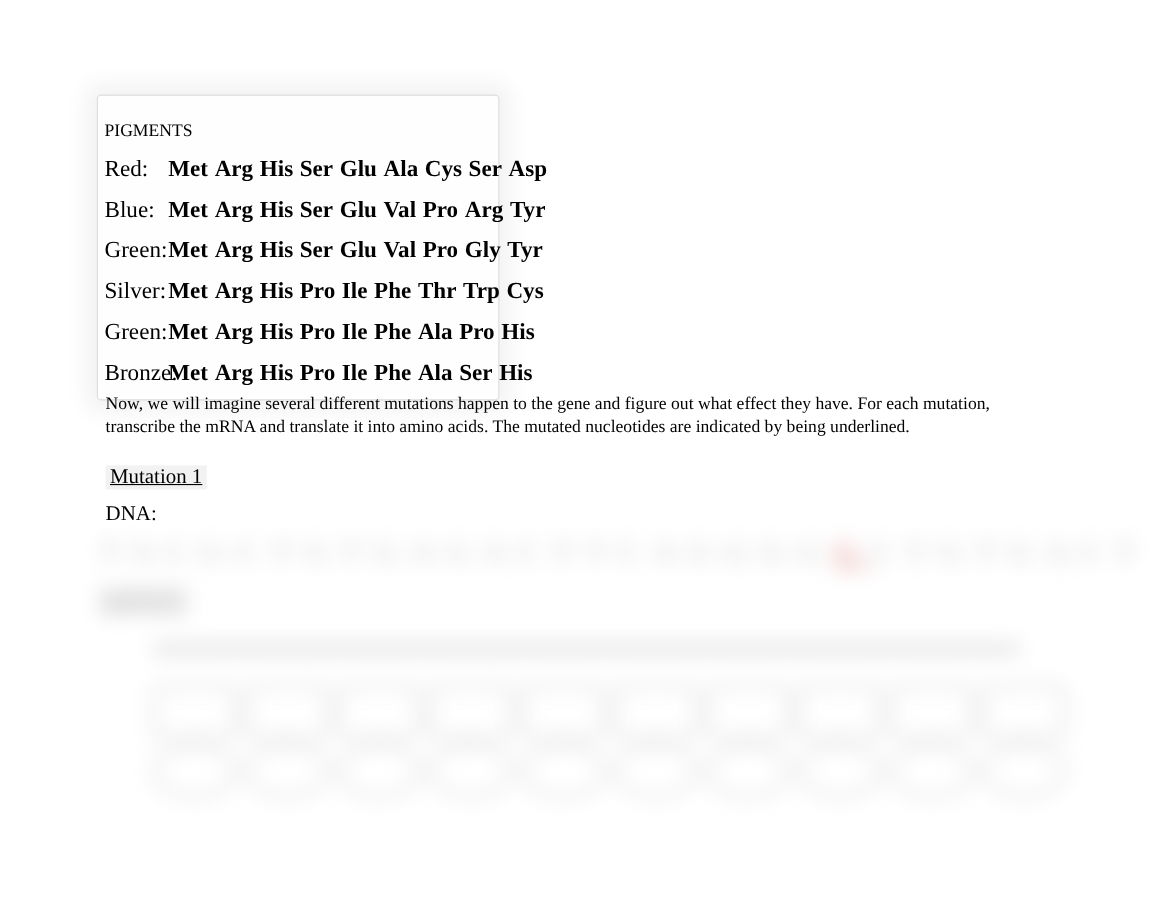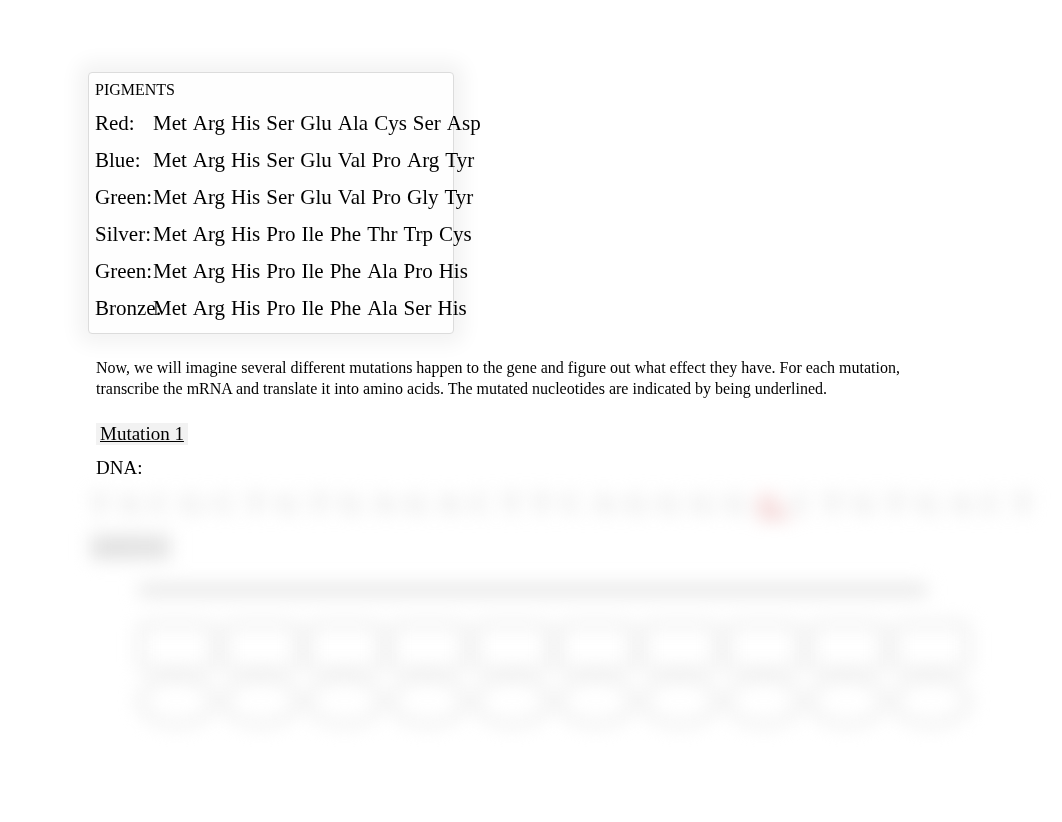--- a/index.html
+++ b/index.html
@@ -12,26 +12,26 @@
     color: #000;
   }
   .page {
     position: relative;
     width: 1062px;
     height: 822px;
   }
   .pigments-box {
     position: absolute;
     left: 88px;
-    top: 72px;
+    top: 86px;
     width: 352px;
     border: 1px solid #dcdcdc;
     border-radius: 4px;
     box-shadow: 0 0 20px 10px rgba(0,0,0,0.05);
-    padding: 8px 6px 12px 6px;
+    padding: 24px 6px 12px 6px;
     background: #fefefe;
   }
   .pigments-title {
     font-size: 16px;
     margin: 0 0 6px 0;
   }
   .pig-row {
     display: flex;
     align-items: baseline;
     margin-top: 12px;
@@ -41,20 +41,21 @@
     width: 58px;
     flex: 0 0 58px;
   }
   .pig-seq {
     flex: 1;
     display: flex;
     gap: 6px;
   }
   .pig-seq span {
     display: inline-block;
+    font-weight: bold;
   }
 
   .instruction {
     position: absolute;
     left: 96px;
     top: 358px;
     width: 830px;
     font-size: 16px;
     line-height: 1.3;
   }

